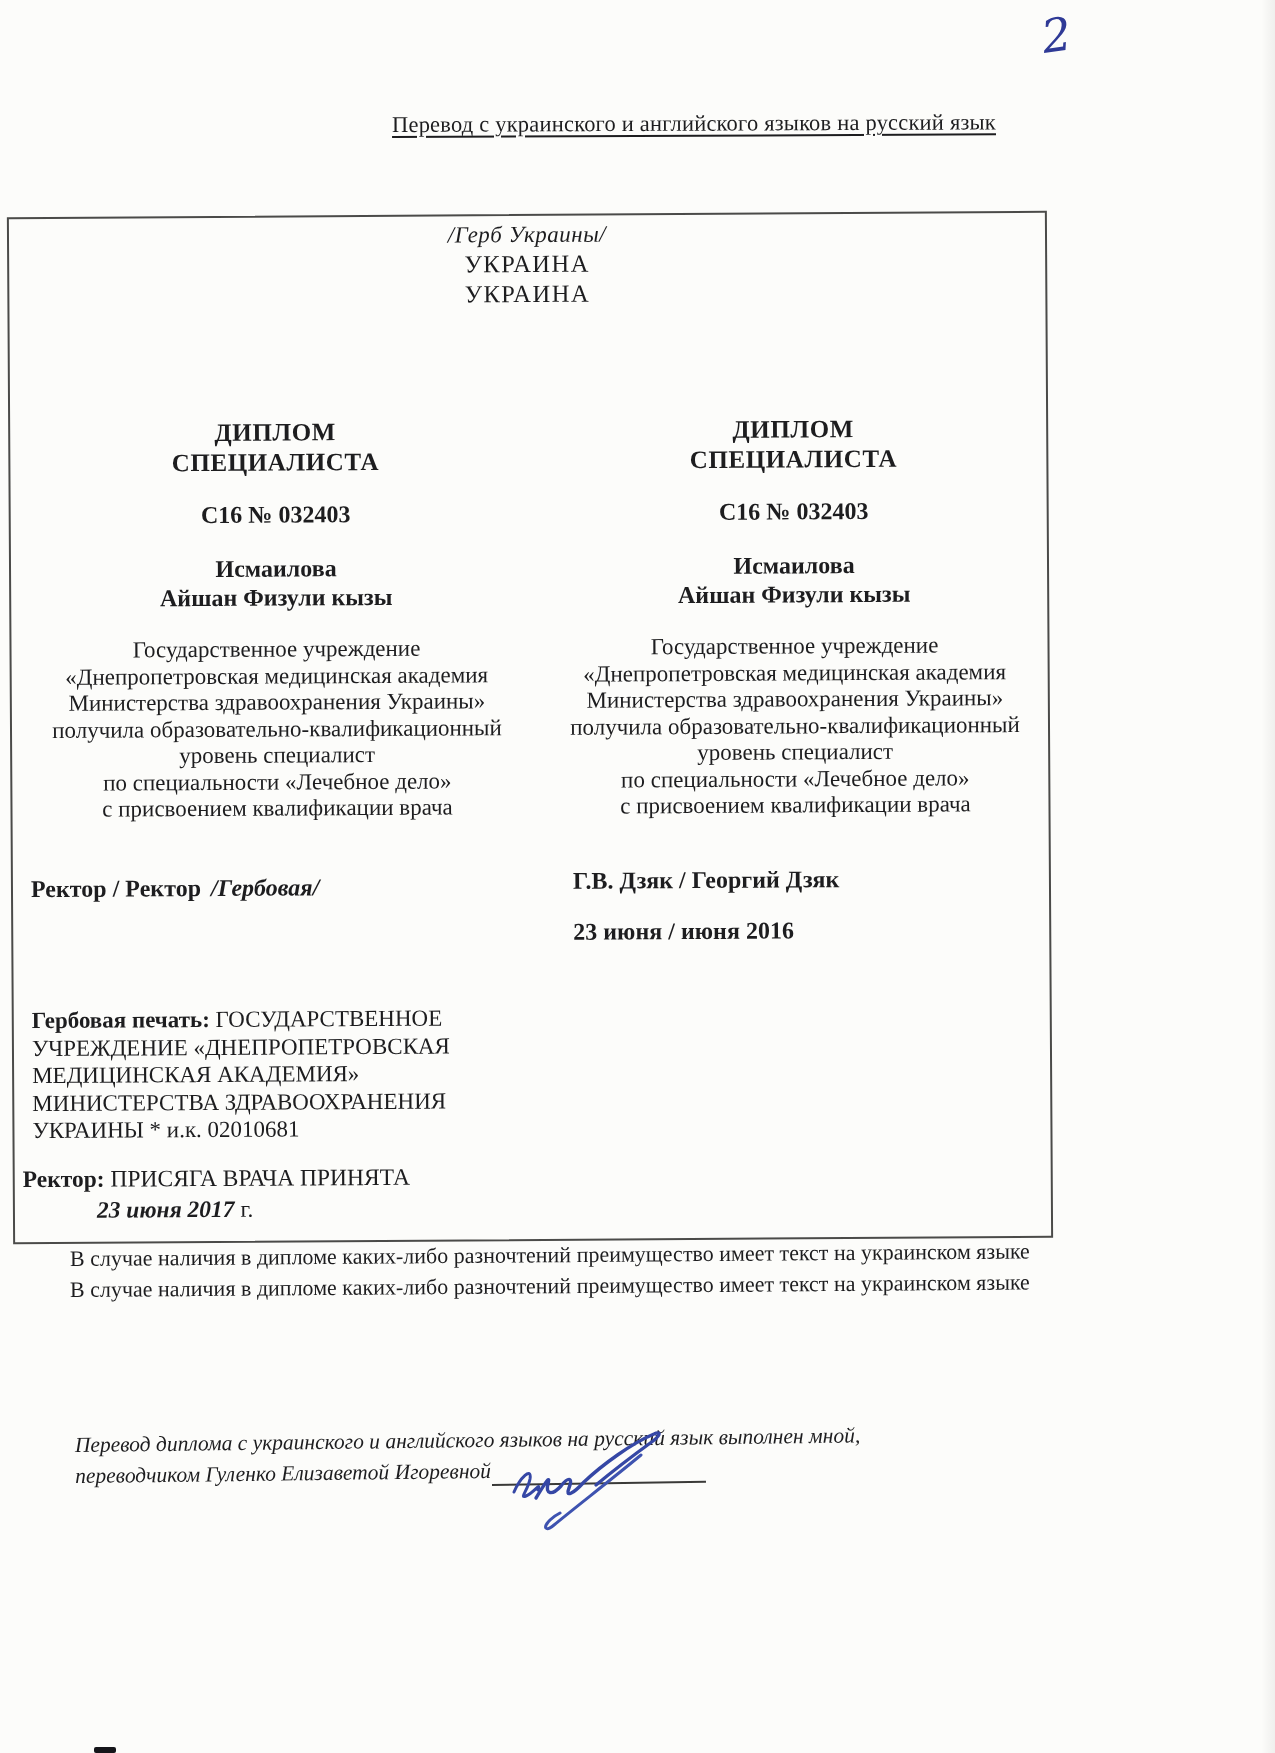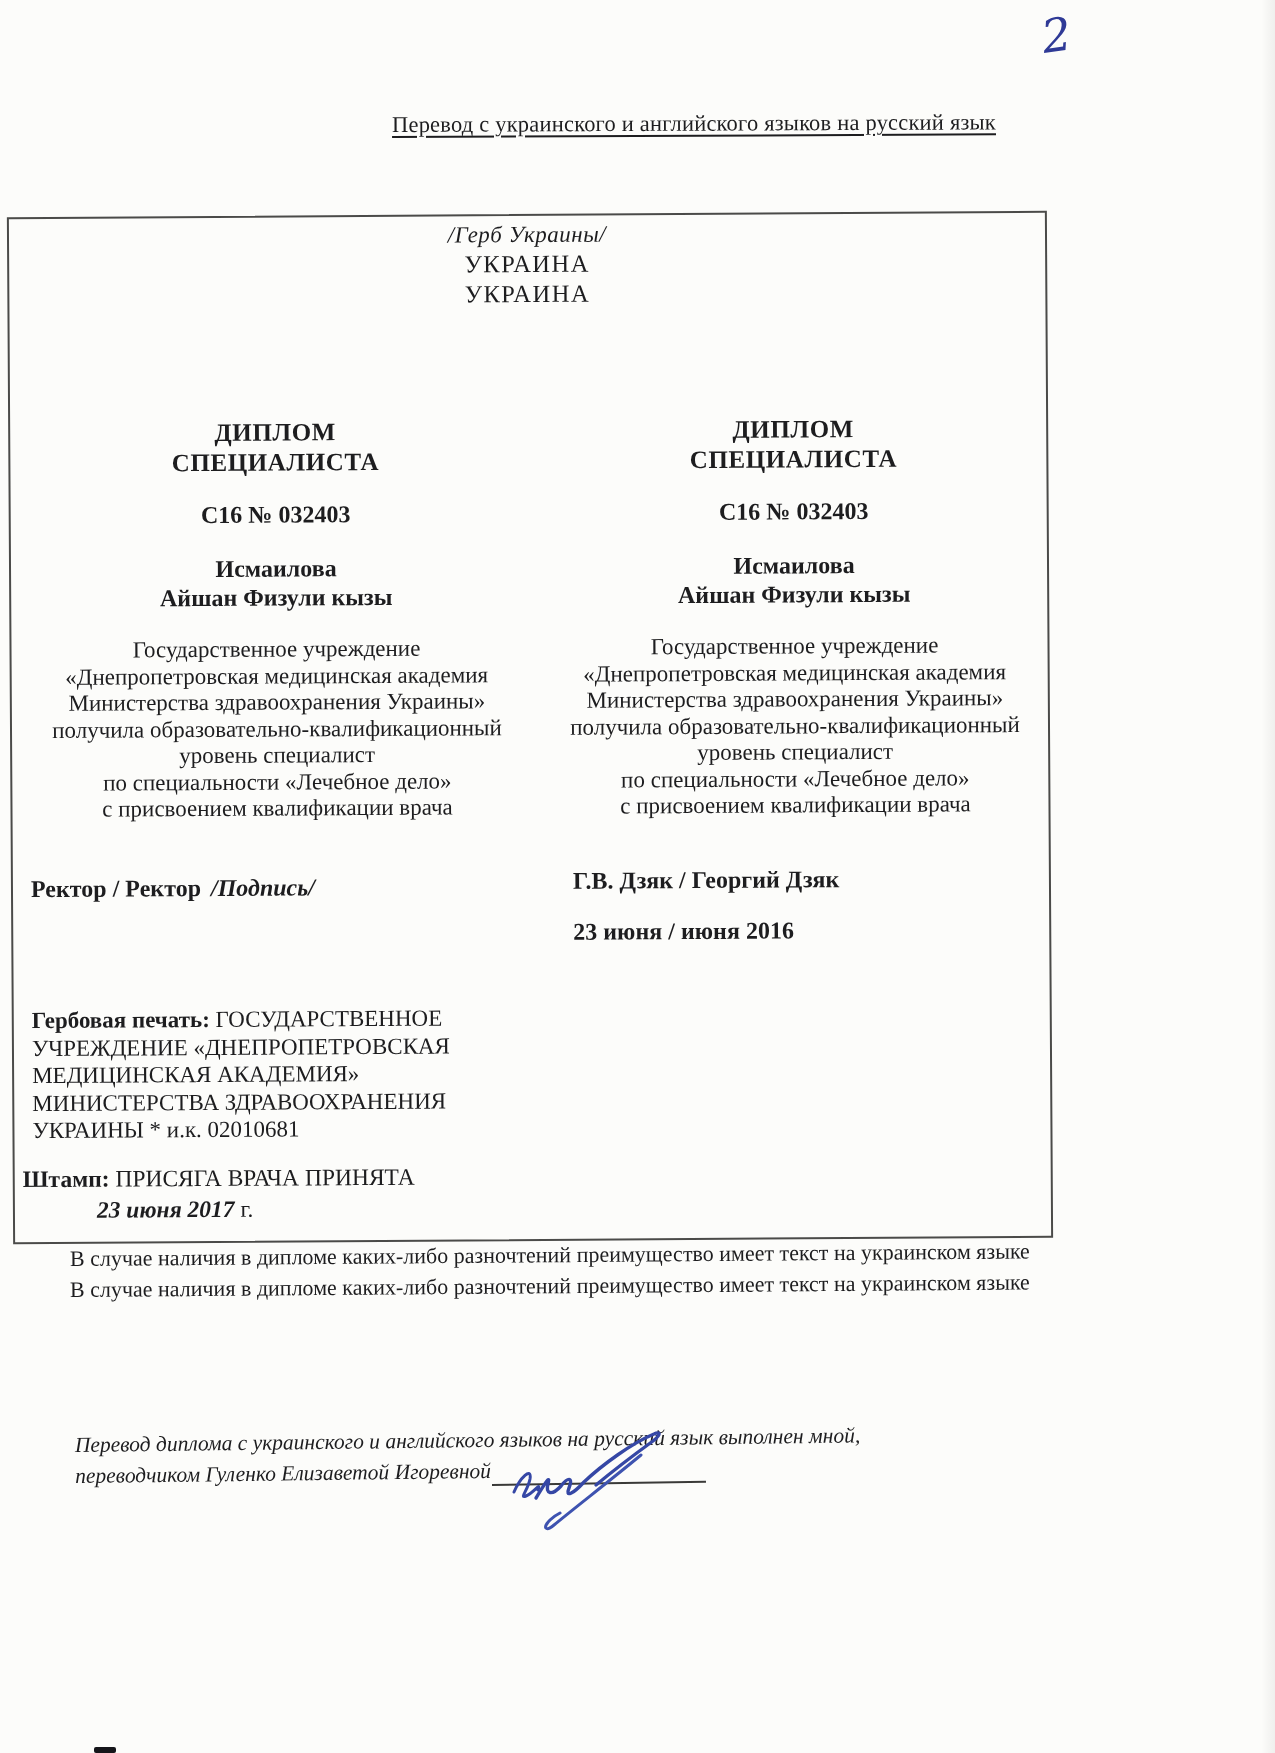--- a/index.html
+++ b/index.html
@@ -108,21 +108,21 @@
       <div class="blk body-par">
         <div>Государственное учреждение</div>
         <div>«Днепропетровская медицинская академия</div>
         <div>Министерства здравоохранения Украины»</div>
         <div>получила образовательно-квалификационный</div>
         <div>уровень специалист</div>
         <div>по специальности «Лечебное дело»</div>
         <div>с присвоением квалификации врача</div>
       </div>
       <div class="rector-line">
-        <span>Ректор / Ректор</span><span class="sig-note">/Подпись/</span>
+        <span>Ректор / Ректор</span><span class="sig-note">/Гербовая/</span>
       </div>
     </div>
 
     <div class="col col-right">
       <div class="blk dip-title">
         <div>ДИПЛОМ</div>
         <div>СПЕЦИАЛИСТА</div>
       </div>
       <div class="blk series">С16 № 032403</div>
       <div class="blk grad-name">
@@ -142,21 +142,21 @@
       <div class="issue-date">23 июня / июня 2016</div>
     </div>
 
     <div class="seal-note">
       <span class="seal-label">Гербовая печать:</span>
       <span>ГОСУДАРСТВЕННОЕ УЧРЕЖДЕНИЕ «ДНЕПРОПЕТРОВСКАЯ МЕДИЦИНСКАЯ АКАДЕМИЯ» МИНИСТЕРСТВА ЗДРАВООХРАНЕНИЯ УКРАИНЫ * и.к. 02010681</span>
     </div>
 
     <div class="stamp-note">
       <div>
-        <span class="stamp-label">Штамп:</span>
+        <span class="stamp-label">Ректор:</span>
         <span>ПРИСЯГА ВРАЧА ПРИНЯТА</span>
       </div>
       <div class="stamp-date-line">
         <span class="stamp-date">23 июня 2017</span>
         <span>г.</span>
       </div>
     </div>
 
   </div>
 

